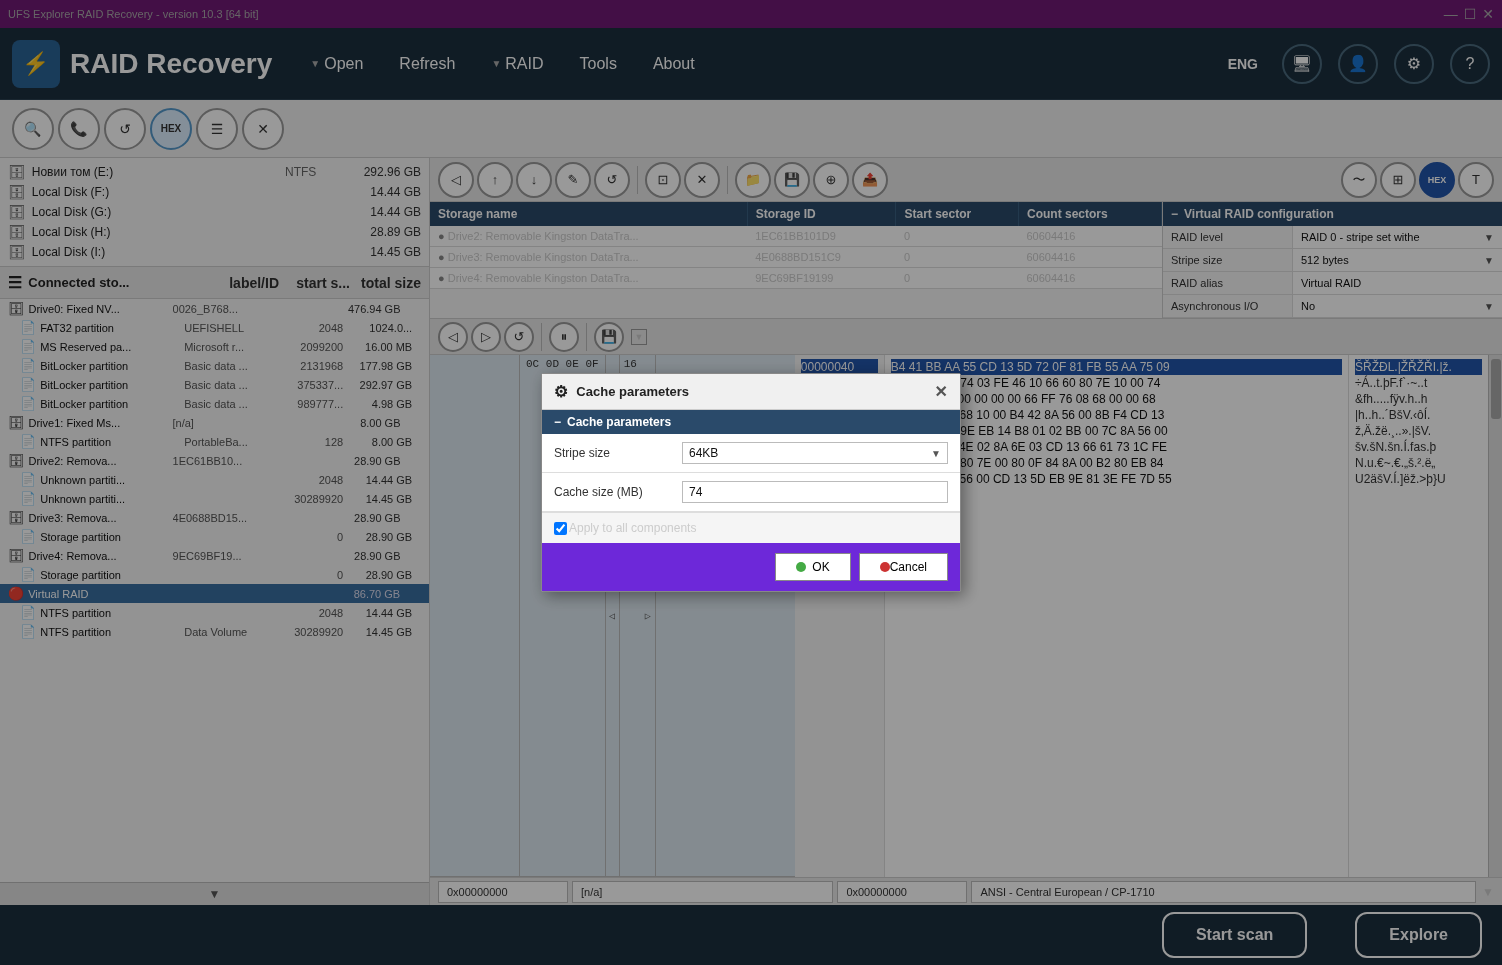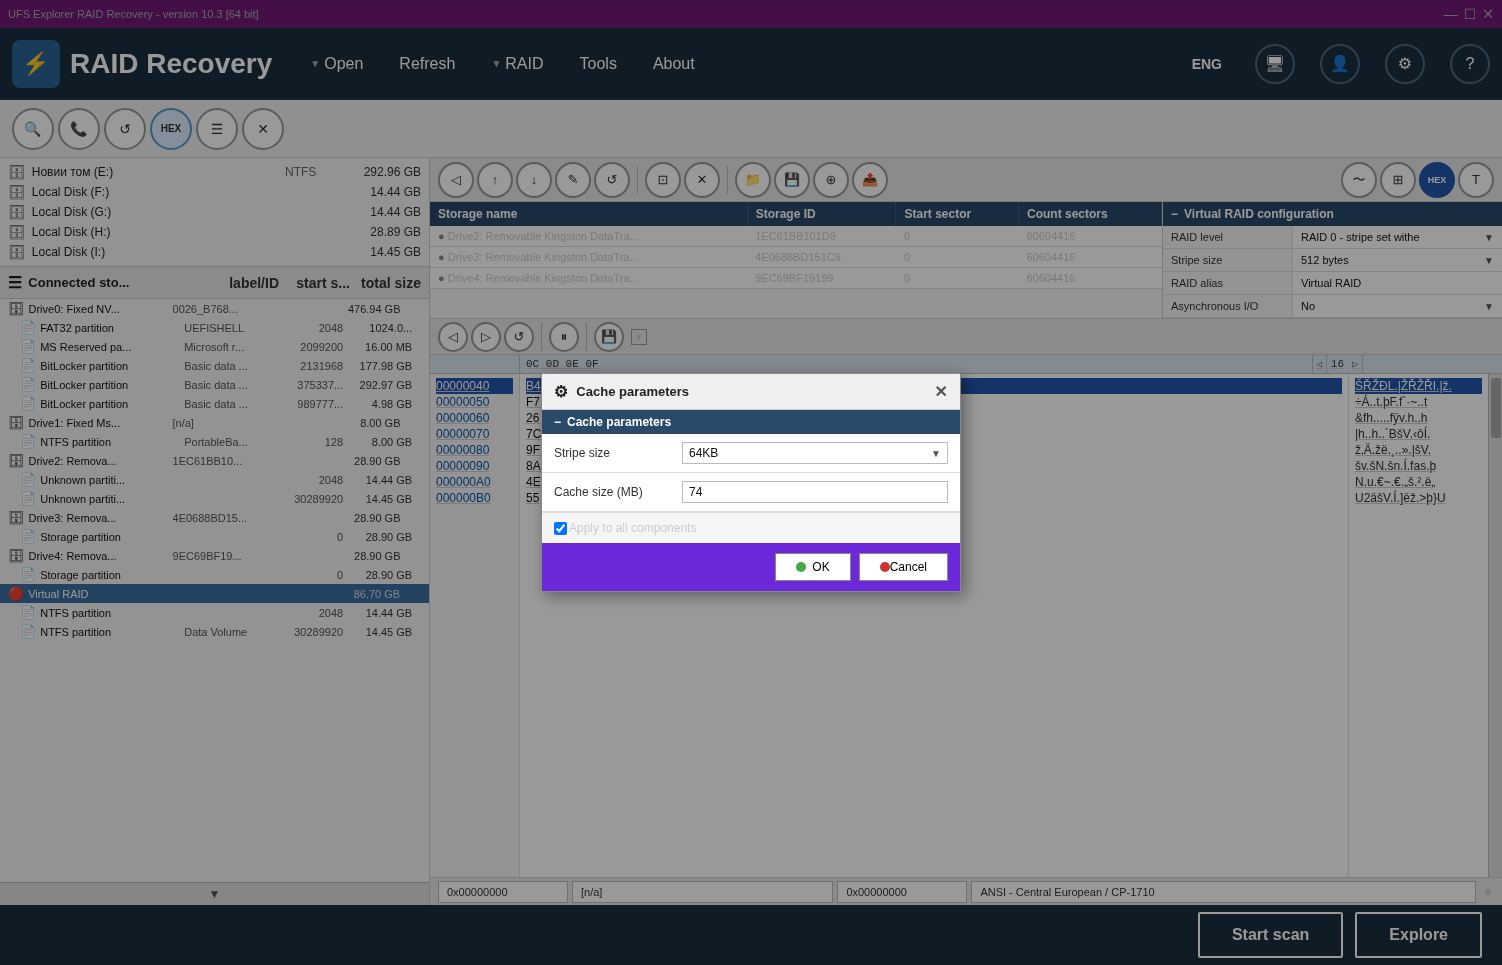--- a/index.html
+++ b/index.html
@@ -61,21 +61,21 @@
       font-size: 16px;
       cursor: pointer;
       gap: 4px;
       white-space: nowrap;
     }
     .menu-item .arrow { font-size: 10px; color: #aaa; }
     #menu-right {
       margin-left: auto;
       display: flex;
       align-items: center;
-      gap: 25px;
+      gap: 16px;
       justify-content: center;
     }
     #lang-selector {
       color: white;
       font-size: 14px;
       font-weight: bold;
       margin-right: 8px;
     }
     .icon-btn {
       width: 40px; height: 40px;
@@ -360,21 +360,22 @@
       gap: 12px;
     }
     .bottom-btn {
       padding: 12px 32px;
       font-size: 16px;
       font-weight: bold;
       color: white;
       background: transparent;
       border: 2px solid white;
       cursor: pointer;
-      border-radius: 2px;
+      border-radius: 12px;
+      margin-left: 36px;
     }
 
     
     #modal-overlay {
       position: fixed;
       top: 0; left: 0; right: 0; bottom: 0;
       background: rgba(0,0,0,0.4);
       z-index: 100;
       display: flex;
       align-items: center;
@@ -811,21 +812,21 @@
       <div class="rt-btn" style="width:30px;height:30px;">◁</div>
       <div class="rt-btn" style="width:30px;height:30px;">▷</div>
       <div class="rt-btn" style="width:30px;height:30px;">↺</div>
       <div class="rt-separator"></div>
       <div class="rt-btn" style="width:30px;height:30px;">⏸</div>
       <div class="rt-separator"></div>
       <div class="rt-btn" style="width:30px;height:30px;">💾</div>
       <div style="width:16px;height:16px;border:1px solid #999;display:flex;align-items:center;justify-content:center;font-size:9px;margin-left:4px;cursor:pointer;">▼</div>
     </div>
 
-    <div id="hex-area" style="flex:1;display:flex;flex-direction:column;overflow:hidden;text-decoration:underline;">
+    <div id="hex-area" style="flex:1;display:flex;flex-direction:row;overflow:hidden;">
 
       <div style="display:flex;background:#dde8f0;border-bottom:1px solid #bbb;font-family:'Courier New',monospace;font-size:11px;">
         <div style="min-width:90px;padding:3px 6px;border-right:1px solid #bbb;"></div>
         <div style="flex:1;padding:3px 6px;color:#333;border-right:1px solid #bbb;">0C 0D 0E 0F</div>
         <div style="min-width:14px;display:flex;align-items:center;justify-content:center;font-size:10px;color:#555;border-right:1px solid #bbb;">◁</div>
         <div style="padding:3px 4px;font-size:11px;color:#333;">16</div>
         <div style="min-width:14px;display:flex;align-items:center;justify-content:center;font-size:10px;color:#555;">▷</div>
         <div style="min-width:140px;border-left:1px solid #bbb;"></div>
       </div>
 

